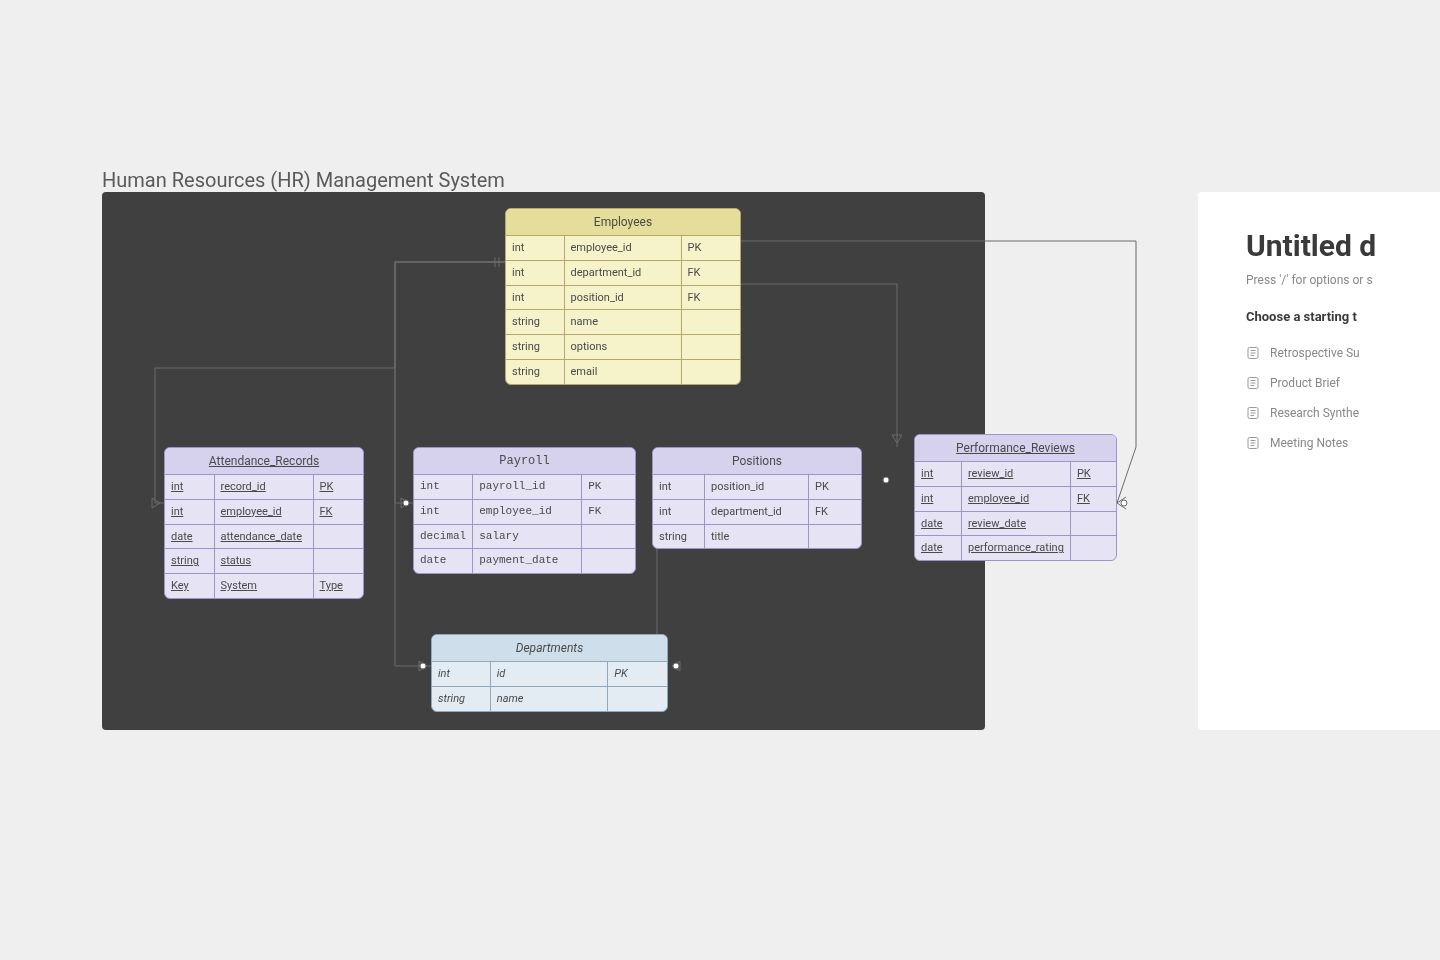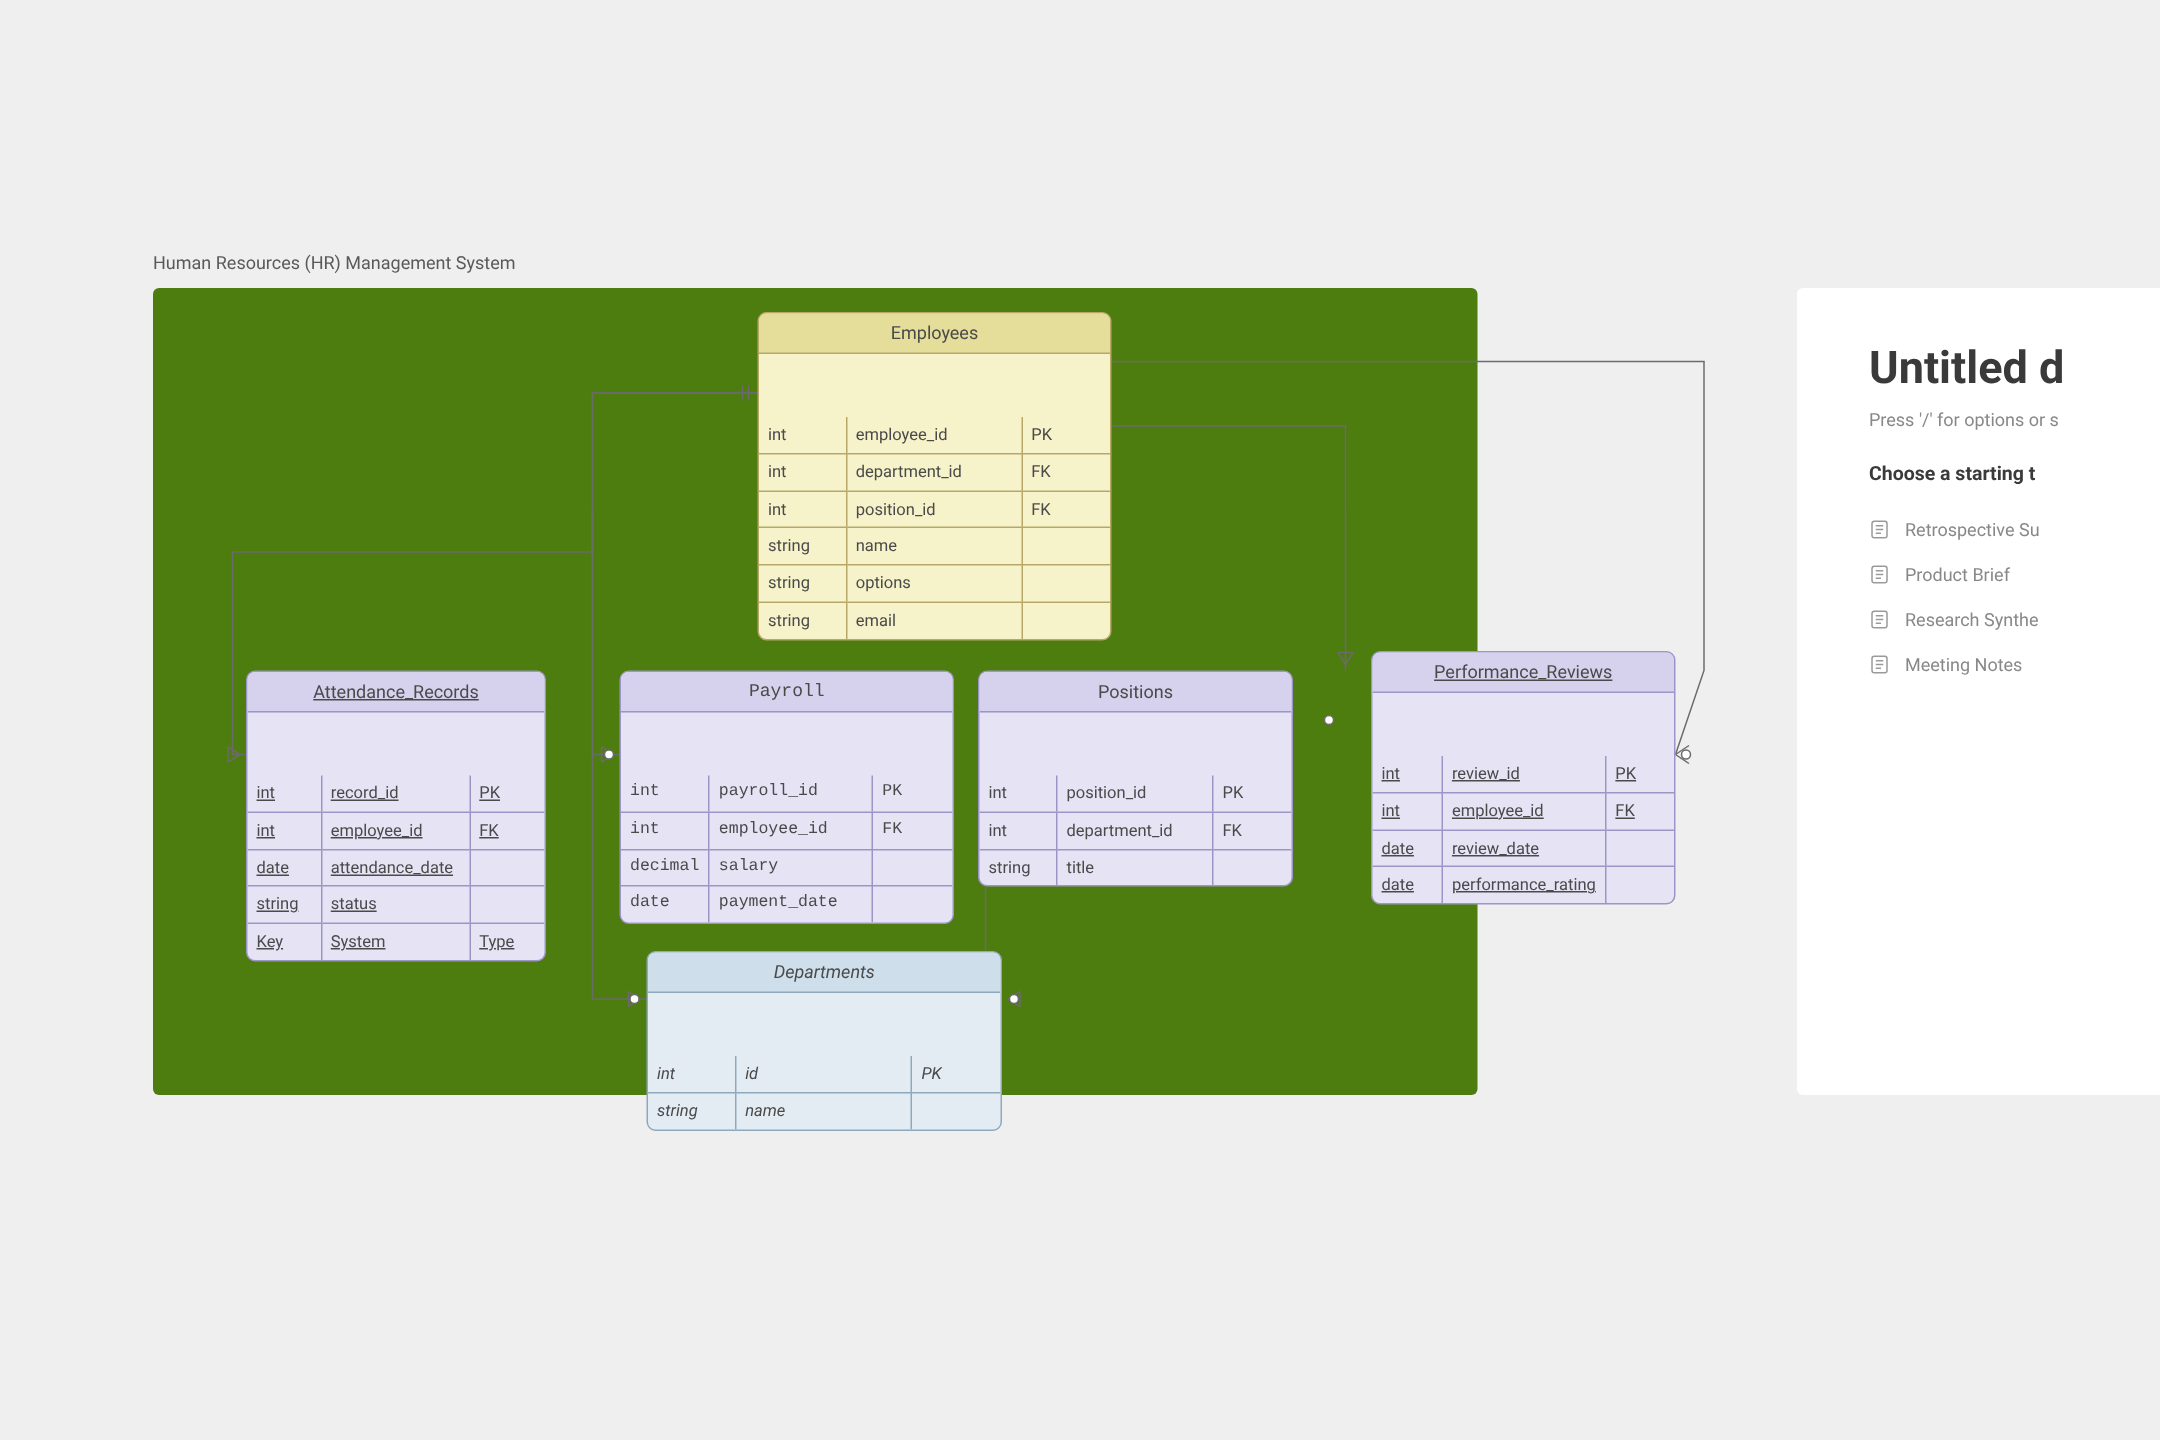--- a/index.html
+++ b/index.html
@@ -8,49 +8,49 @@
     width: 1440px; height: 960px;
     background: #efefef;
     font-family: -apple-system, BlinkMacSystemFont, "Segoe UI", Roboto, "Helvetica Neue", Arial, sans-serif;
     color: #4a4a4a;
     overflow: hidden;
   }
   .stage { position: relative; width: 1440px; height: 960px; }
   .title {
     position: absolute;
     left: 102px; top: 168px;
-    font-size: 12px;
+    font-size: 20px;
     color: #5a5a5a;
   }
   .canvas {
     position: absolute;
     left: 102px; top: 192px;
     width: 883px; height: 538px;
-    background: #4d7c0f;
+    background: #404040;
     border-radius: 4px;
   }
   svg.wires {
     position: absolute; left: 0; top: 0;
     width: 1075px; height: 538px;
   }
   .entity {
     position: absolute;
     border-radius: 6px;
     font-size: 11px;
     line-height: 1.25;
     overflow: hidden;
     border: 1px solid;
   }
   .entity .head {
     text-align: center;
     font-size: 12px;
     padding: 6px 4px 5px 4px;
     border-bottom: 1px solid;
   }
-  .entity .body { display: table; width: 100%; margin-top: 42px; }
+  .entity .body { display: table; width: 100%; }
   .entity .row { display: table-row; }
   .entity .cell {
     display: table-cell;
     padding: 5px 6px;
     border-top: 1px solid;
     vertical-align: top;
   }
   .entity .c1 { width: 25%; border-right: 1px solid; }
   .entity .c2 { width: 50%; border-right: 1px solid; }
   .entity .c3 { width: 25%; }

